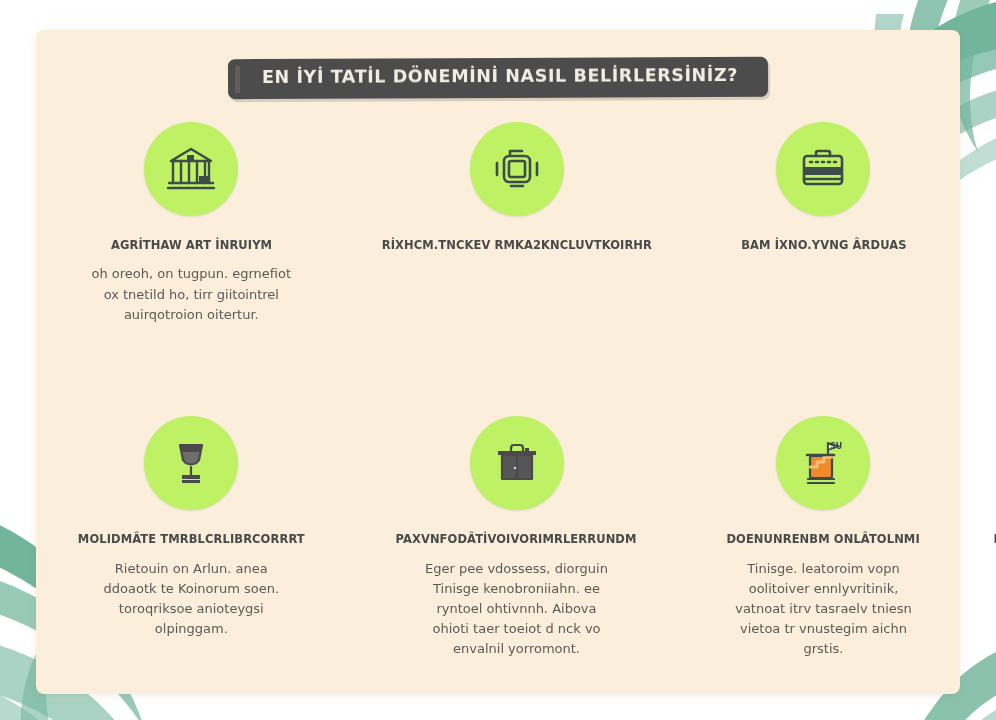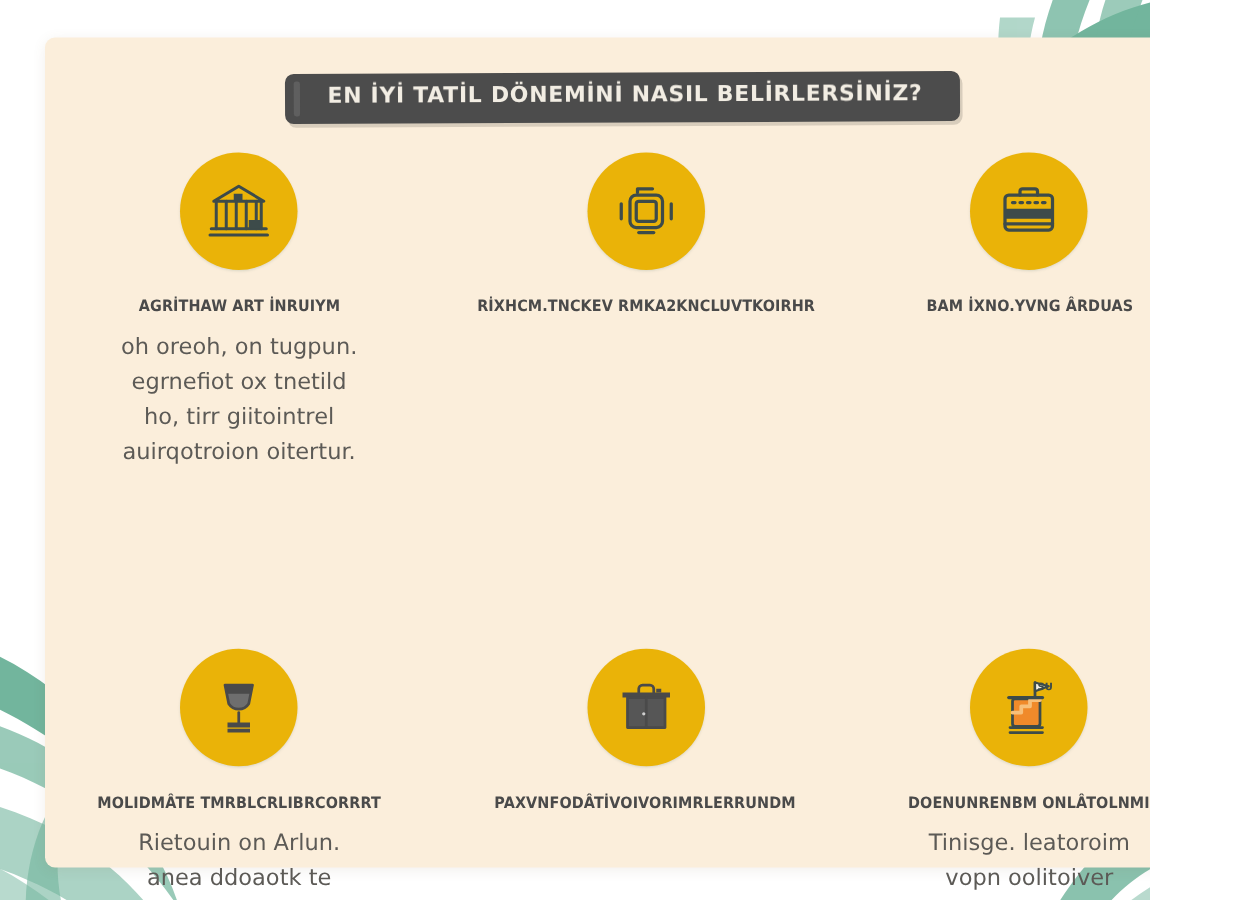--- a/index.html
+++ b/index.html
@@ -11,21 +11,21 @@
   }
 
   body {
     font-family: "Liberation Sans", sans-serif;
     background: #ffffff;
     position: relative;
   }
 
   #stage {
     position: relative;
-    width: 920px;
+    width: 996px;
     height: 720px;
     background: #ffffff;
     overflow: hidden;
   }
 
   
   .leaf-layer {
     position: absolute;
     pointer-events: none;
   }
@@ -103,21 +103,21 @@
     display: flex;
     flex-direction: column;
     align-items: center;
     padding: 0 12px;
   }
 
   .icon-circle {
     width: 94px;
     height: 94px;
     border-radius: 50%;
-    background: #eab308;
+    background: #bef264;
     display: flex;
     align-items: center;
     justify-content: center;
     margin-bottom: 22px;
     box-shadow: 0 1px 2px rgba(90,120,110,.18);
   }
   .icon-circle svg { display: block; }
 
   .cell-heading {
     font-family: "DejaVu Sans", sans-serif;
@@ -129,21 +129,21 @@
     text-align: center;
     line-height: 1.15;
     margin-bottom: 12px;
     filter: blur(0.55px);
     white-space: nowrap;
     transform: scaleX(0.92);
   }
 
   .cell-body {
     font-family: "DejaVu Sans", sans-serif;
-    font-size: 18px;
+    font-size: 13px;
     line-height: 1.55;
     color: #5c5a56;
     text-align: center;
     filter: blur(0.5px);
     max-width: 200px;
   }
 </style>
 </head>
 <body>
 
@@ -251,35 +251,36 @@
           <svg width="52" height="52" viewBox="0 0 52 52" fill="none" stroke="#4a4a4a" stroke-width="2.2" stroke-linecap="round" stroke-linejoin="round">
             <path d="M15 8 L37 8 L34 22 A9 9 0 0 1 18 22 Z" fill="#4a4a4a" stroke="none"></path>
             <path d="M16.5 15 L35.5 15 L34 22 A9 9 0 0 1 18 22 Z" fill="#6e6e6e" stroke="none"></path>
             <path d="M15 8 L37 8 L34 23 A9.5 9.5 0 0 1 18 23 Z"></path>
             <path d="M26 30 L26 38"></path>
             <rect x="17" y="38" width="18" height="4" fill="#4a4a4a" stroke="none"></rect>
             <rect x="17" y="43" width="18" height="3" fill="#4a4a4a" stroke="none"></rect>
           </svg>
         </div>
         <div class="cell-heading">MOLIDMÂTE TMRBLCRLIBRCORRRT</div>
-        <div class="cell-body">Rietouin on Arlun. anea ddoaotk te Koinorum soen. fiotiocihre anioteygsi gekinalun.</div>
+        <div class="cell-body">Rietouin on Arlun. anea ddoaotk te Koinorum soen. toroqriksoe anioteygsi olpinggam.</div>
       </div>
 
       <div class="cell">
         <div class="icon-circle">
           <svg width="52" height="52" viewBox="0 0 52 52" fill="none" stroke="#4a4a4a" stroke-width="2.2" stroke-linecap="round" stroke-linejoin="round">
             <path d="M20 14 L20 11 A3 3 0 0 1 23 8 L29 8 A3 3 0 0 1 32 11 L32 14"></path>
             <rect x="7" y="14" width="38" height="4" fill="#4a4a4a" stroke="none"></rect>
             <rect x="34" y="11" width="4" height="3" fill="#4a4a4a" stroke="none"></rect>
             <rect x="11" y="18" width="30" height="24" fill="#565656" stroke="#4a4a4a"></rect>
             <path d="M26 18 L26 42"></path>
             <circle cx="24" cy="31" r="1.3" fill="#cfcfcf" stroke="none"></circle>
           </svg>
         </div>
         <div class="cell-heading">PAXVNFODÂTİVOIVORIMRLERRUNDM</div>
+        <div class="cell-body">Eger pee vdossess, diorguin Tinisge kenobroniiahn. ee ryntoel ohtivnnh. Aibova ohioti taer toeiot d nck vo envalnil yorromont.</div>
       </div>
 
       <div class="cell">
         <div class="icon-circle">
           <svg width="52" height="52" viewBox="0 0 52 52" fill="none" stroke="#3d4b4a" stroke-width="2.2" stroke-linecap="round" stroke-linejoin="round">
             <path d="M31 6 L31 22"></path>
             <path d="M31 6 L42 9 L31 13 Z" fill="#f5f1e6" stroke="#3d4b4a" stroke-width="1.8"></path>
             <text x="33" y="12" font-family="DejaVu Sans, sans-serif" font-size="8" font-weight="bold" fill="#3d4b4a" stroke="none">SU</text>
             <rect x="13" y="19" width="22" height="22" rx="2" fill="#f08a2a" stroke="#3d4b4a"></rect>
             <path d="M13 30 L20 30 L20 25 L27 25 L27 20 L35 20" fill="none" stroke="#f7c07a" stroke-width="3"></path>

